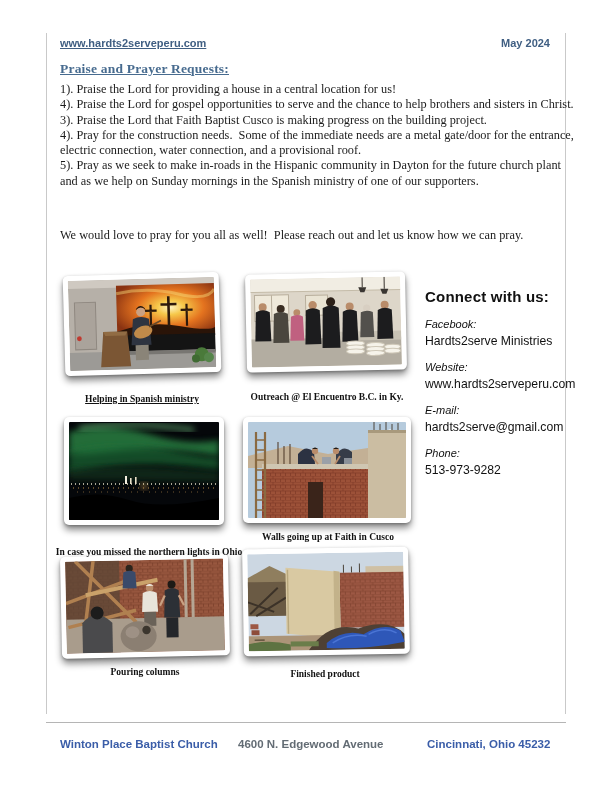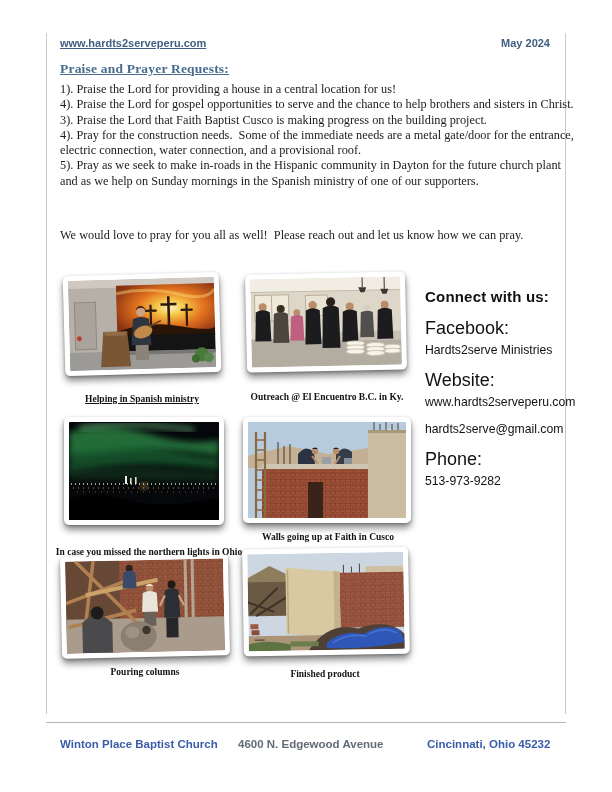--- a/index.html
+++ b/index.html
@@ -53,21 +53,21 @@
   #cap4{left:238px;top:527px;width:180px;}
   #cap5{left:62px;top:662px;width:166px;}
   #cap6{left:243px;top:664px;width:164px;}
 
   .connect{
     position:absolute;left:425px;top:288px;width:150px;
     font-family:"Liberation Sans",sans-serif;color:#111;
   }
   .connect-title{font-size:15px;font-weight:bold;letter-spacing:.2px;}
   .connect-item{margin-top:13px;}
-  .connect-label{font-size:18px;}
+  .connect-label{font-style:italic;font-size:11px;}
   .connect-value{font-size:12.2px;margin-top:4px;}
 
   .footer{
     position:absolute;top:738px;left:0;width:612px;
     font-family:"Liberation Sans",sans-serif;font-size:11.5px;font-weight:bold;
   }
   .footer-church{position:absolute;left:60px;color:var(--footer_blue);}
   .footer-address{position:absolute;left:238px;color:var(--footer_gray);text-align:right;}
   .footer-city{position:absolute;left:427px;color:var(--footer_blue);}
 </style>
@@ -305,20 +305,21 @@
   <div class="connect-title">Connect with us:</div>
   <div class="connect-item">
     <div class="connect-label">Facebook:</div>
     <div class="connect-value">Hardts2serve Ministries</div>
   </div>
   <div class="connect-item">
     <div class="connect-label">Website:</div>
     <div class="connect-value">www.hardts2serveperu.com</div>
   </div>
   <div class="connect-item">
+    <div class="connect-label">E-mail:</div>
     <div class="connect-value">hardts2serve@gmail.com</div>
   </div>
   <div class="connect-item">
     <div class="connect-label">Phone:</div>
     <div class="connect-value">513-973-9282</div>
   </div>
 </div>
 
 <div class="footer-rule"></div>
 <div class="footer">

